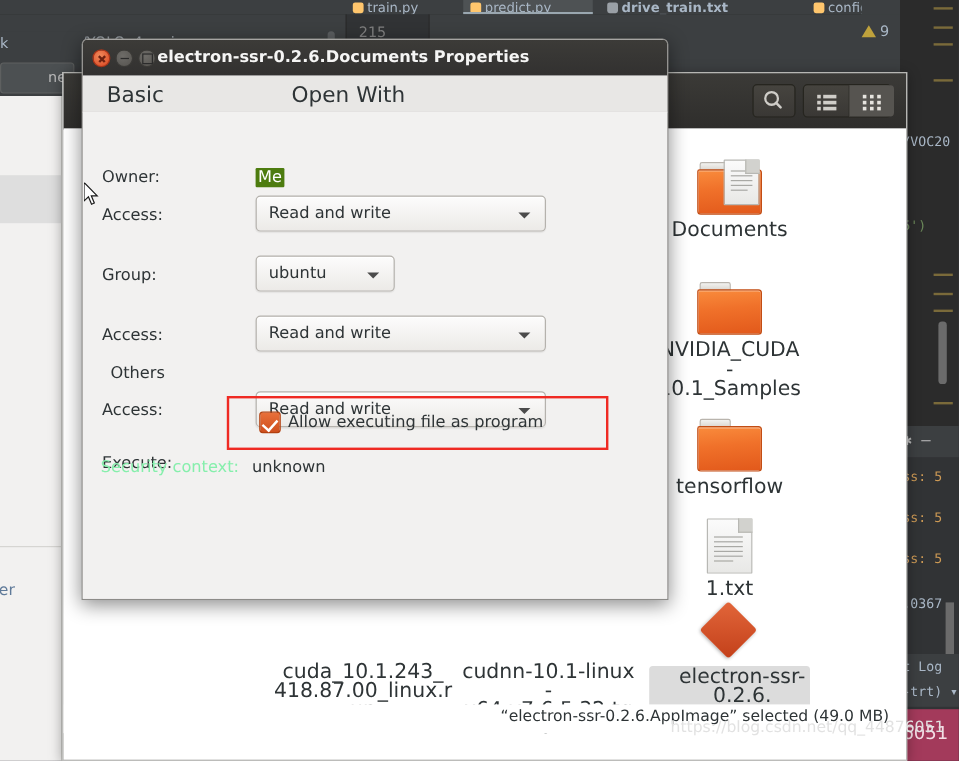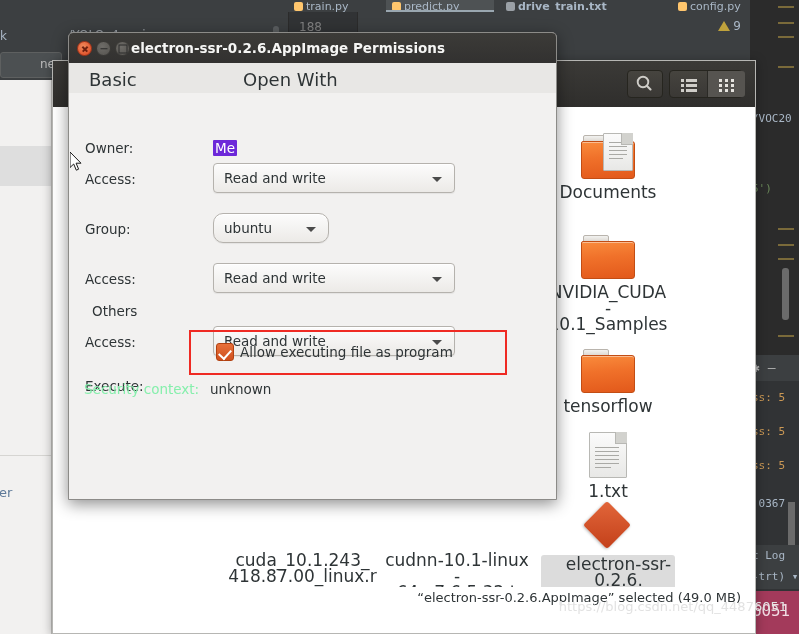--- a/index.html
+++ b/index.html
@@ -8,21 +8,21 @@
     font-family:"DejaVu Sans","Liberation Sans",sans-serif;
     background:#3c3f41;
   }
   .abs{position:absolute;}
 
   
   #ide-bg{left:0;top:0;width:799px;height:634px;background:#3c3f41;}
 
   
   #ide-tabstrip{left:0;top:0;width:718px;height:12px;background:#3c3f41;
-    border-bottom:1px solid #2b2b2b;overflow:hidden;padding-left:40px;}
+    border-bottom:1px solid #2b2b2b;overflow:hidden;}
   .ide-tab{position:absolute;top:0;height:12px;line-height:13px;
     font-size:11px;color:#a9b7c6;padding:0 6px;box-sizing:border-box;
     white-space:nowrap;overflow:hidden;}
   .ide-tab .tabicon{display:inline-block;width:9px;height:9px;margin-right:3px;
     vertical-align:-1px;background:#ffc66d;border-radius:2px;}
   .ide-tab.active{background:#4e5254;border-bottom:2px solid #9aa7b0;}
 
   
   #ide-pathrow{left:0;top:12px;width:420px;height:28px;background:#3c3f41;}
   #ide-path-main{left:0;top:16px;font-size:12px;font-weight:bold;color:#cc7832;}
@@ -125,21 +125,21 @@
   #prop-tabs{position:absolute;left:0;top:30px;width:487px;height:30px;
      background:#e8e7e5;border-bottom:1px solid #c6c5c2;}
   .ptab{position:absolute;top:3px;height:27px;line-height:26px;padding:0 13px;
      font-size:18px;color:#2e3436;box-sizing:border-box;
      border:1px solid transparent;border-bottom:none;}
   .ptab.active{background:#f6f5f4;border-color:#c6c5c2;border-radius:4px 4px 0 0;
      color:#1b1b1b;}
 
   #prop-content{position:absolute;left:0;top:60px;width:487px;bottom:0;background:#f2f1f0;}
   .frow-label{position:absolute;font-size:13.5px;color:#2e3436;}
-  .owner-val{position:absolute;font-size:13.5px;color:#ffffff;background:#6d28d9;
+  .owner-val{position:absolute;font-size:13.5px;color:#ffffff;background:#4d7c0f;
      padding:0 2px;border-radius:1px;}
   .combo{position:absolute;height:30px;box-sizing:border-box;
      background:linear-gradient(#fcfcfc,#eceae7);
      border:1px solid #b5b2ad;border-radius:4px;
      box-shadow:inset 0 1px 0 #fff, 0 1px 1px rgba(0,0,0,.06);}
   .combo .ctext{position:absolute;left:10px;top:6px;font-size:13.5px;color:#2e3436;}
   .combo .carrow{position:absolute;top:13px;width:0;height:0;
      border-left:5px solid transparent;border-right:5px solid transparent;
      border-top:5.5px solid #4b4b4b;}
 
@@ -181,21 +181,21 @@
       <span class="tabicon"></span><span>config.py</span>
     </div>
   </div>
 
   <div class="abs" id="ide-pathrow">
     <span class="abs" id="ide-path-main">main</span>
     <span class="abs" id="ide-path-rest">~/HSJ/YOLOv4-main</span>
     <div class="abs" id="ide-scrollthumb"></div>
   </div>
   <div class="abs" id="ide-linecol">
-    <span>188</span>
+    <span>215</span>
   </div>
   <div class="abs" id="ide-warnbar">
     <span id="ide-warn"><span class="tri"></span><span>9</span></span>
     <span class="chev" style="right:34px;">⌃</span>
     <span class="chev" style="right:12px;">⌄</span>
   </div>
 
   <div class="abs" id="ide-leftdark">
     <span class="lbl">k</span>
   </div>
@@ -355,41 +355,41 @@
     <div class="wbtn" id="wb-close">
         <i style="width:7px;height:1.5px;background:#6e2110;transform:translate(-50%,-50%) rotate(45deg);position:absolute;"></i>
         <i style="width:7px;height:1.5px;background:#6e2110;transform:translate(-50%,-50%) rotate(-45deg);position:absolute;"></i>
       </div>
     <div class="wbtn" id="wb-min">
         <i></i>
       </div>
     <div class="wbtn" id="wb-max">
         <i></i>
       </div>
-    <div id="prop-title">electron-ssr-0.2.6.AppImage Permissions</div>
+    <div id="prop-title">electron-ssr-0.2.6.Documents Properties</div>
   </div>
 
   <div id="prop-tabs">
     <div class="ptab" style="left:6px;">Basic</div>
     <div class="ptab" style="left:160px;">Open With</div>
   </div>
 
   <div id="prop-content">
 
     <span class="frow-label" style="left:16px;top:47px;">Owner:</span>
     <span class="owner-val" style="left:144px;top:47px;">Me</span>
 
     <span class="frow-label" style="left:16px;top:78px;">Access:</span>
     <div class="combo" style="left:144px;top:70px;width:242px;">
       <span class="ctext">Read and write</span>
       <span class="carrow" style="right:12px;"></span>
     </div>
 
     <span class="frow-label" style="left:16px;top:128px;">Group:</span>
-    <div class="combo" style="left:144px;top:120px;width:116px;border-radius:10px;">
+    <div class="combo" style="left:144px;top:120px;width:116px;">
       <span class="ctext">ubuntu</span>
       <span class="carrow" style="right:12px;"></span>
     </div>
 
     <span class="frow-label" style="left:16px;top:178px;">Access:</span>
     <div class="combo" style="left:144px;top:170px;width:242px;">
       <span class="ctext">Read and write</span>
       <span class="carrow" style="right:12px;"></span>
     </div>
 

